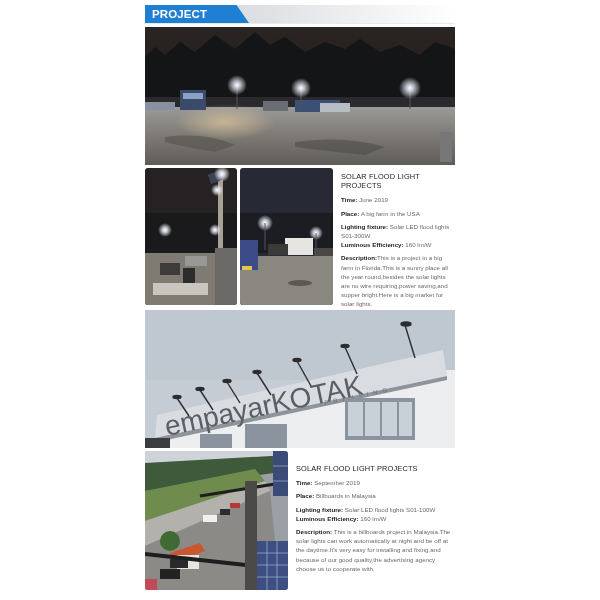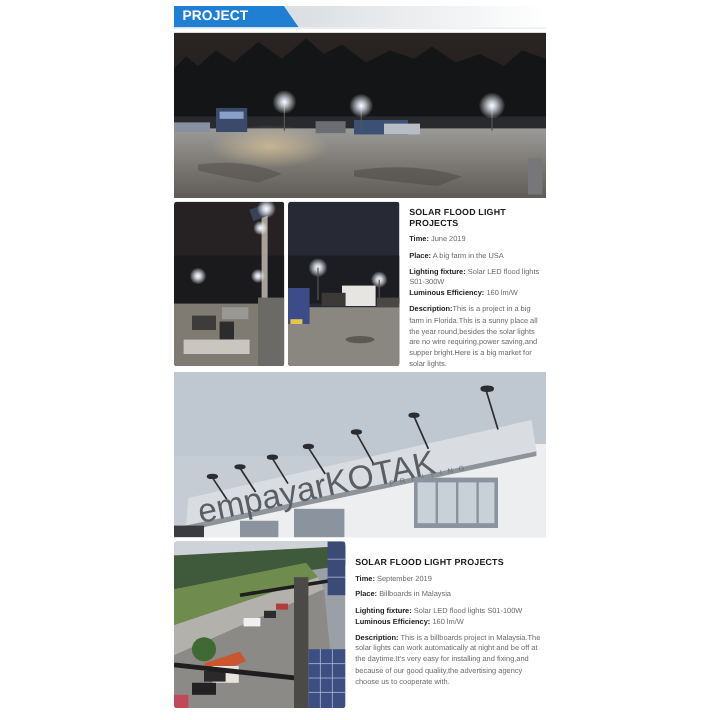--- a/index.html
+++ b/index.html
@@ -9,21 +9,21 @@
   
   .banner { left:145px; top:5px; width:310px; height:18px; background:linear-gradient(90deg,#cfd3d8 0%, #dfe2e5 40%, #f4f5f6 80%, #ffffff 100%); }
   .banner-tab { position:absolute; left:0; top:0; height:18px; width:104px; background:#1f7fd3; clip-path:polygon(0 0, 88% 0, 100% 100%, 0 100%); }
   .banner-title { position:absolute; left:7px; top:2px; color:#ffffff; font-weight:bold; font-size:11.5px; letter-spacing:0.1px; line-height:14px; }
   .banner-line { left:145px; top:23px; width:310px; height:1px; background:#e7eaee; }
 
   .photo { overflow:hidden; border-radius:3px; }
   .photo svg { display:block; width:100%; height:100%; }
 
   .textpanel { color:#444; font-size:6.2px; line-height:9.2px; }
-  .tp-title { font-weight:bold; font-size:7.4px; color:#1a1a1a; letter-spacing:0.15px; margin-bottom:5px; }
+  .tp-title { font-weight:normal; font-size:7.4px; color:#1a1a1a; letter-spacing:0.15px; margin-bottom:5px; }
   .tp-row { margin-bottom:4px; }
   .tp-row.tight { margin-bottom:0; }
   .tp-label { font-weight:bold; color:#222; }
   .tp-value { color:#6a6a6a; }
   .tp-desc { color:#6a6a6a; }
 </style>
 </head>
 <body>
 
 <div class="abs banner">

